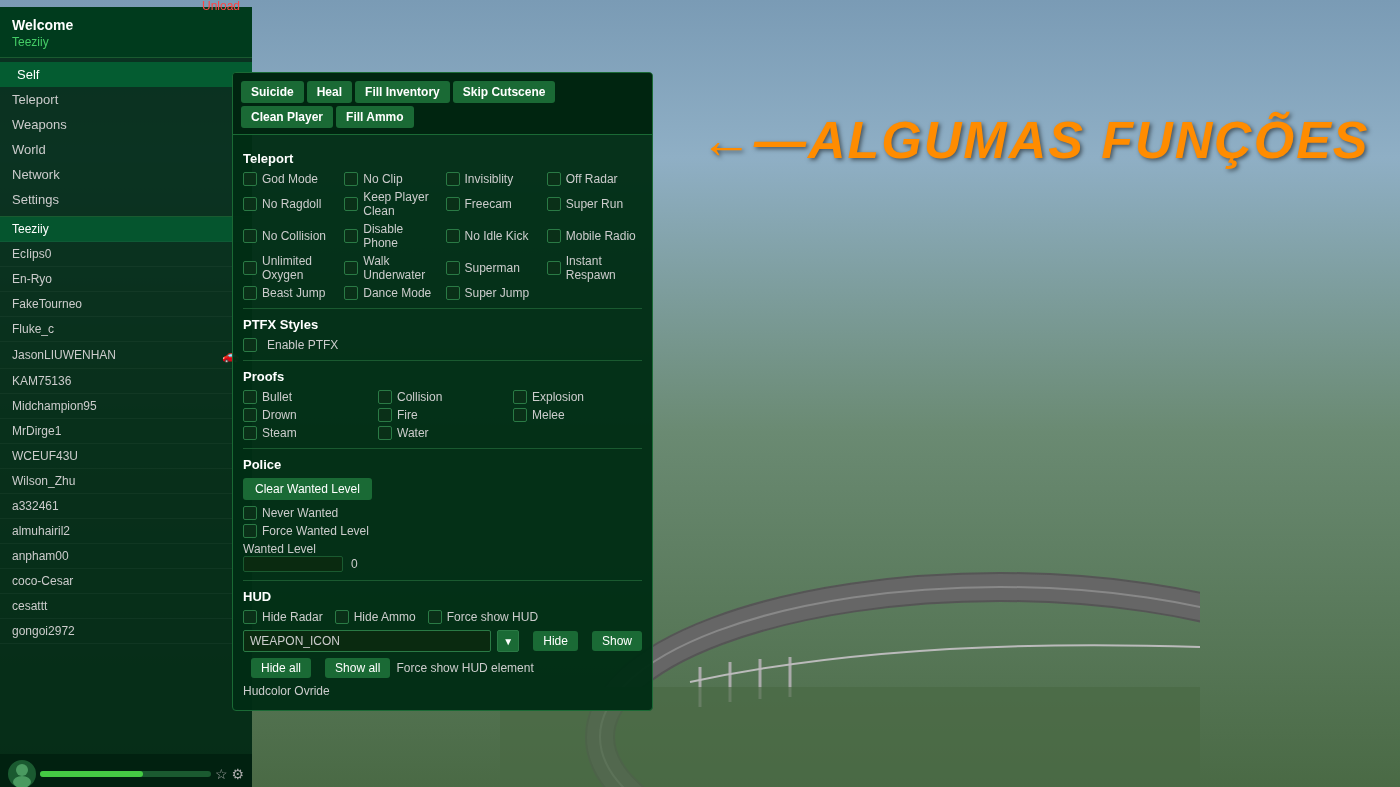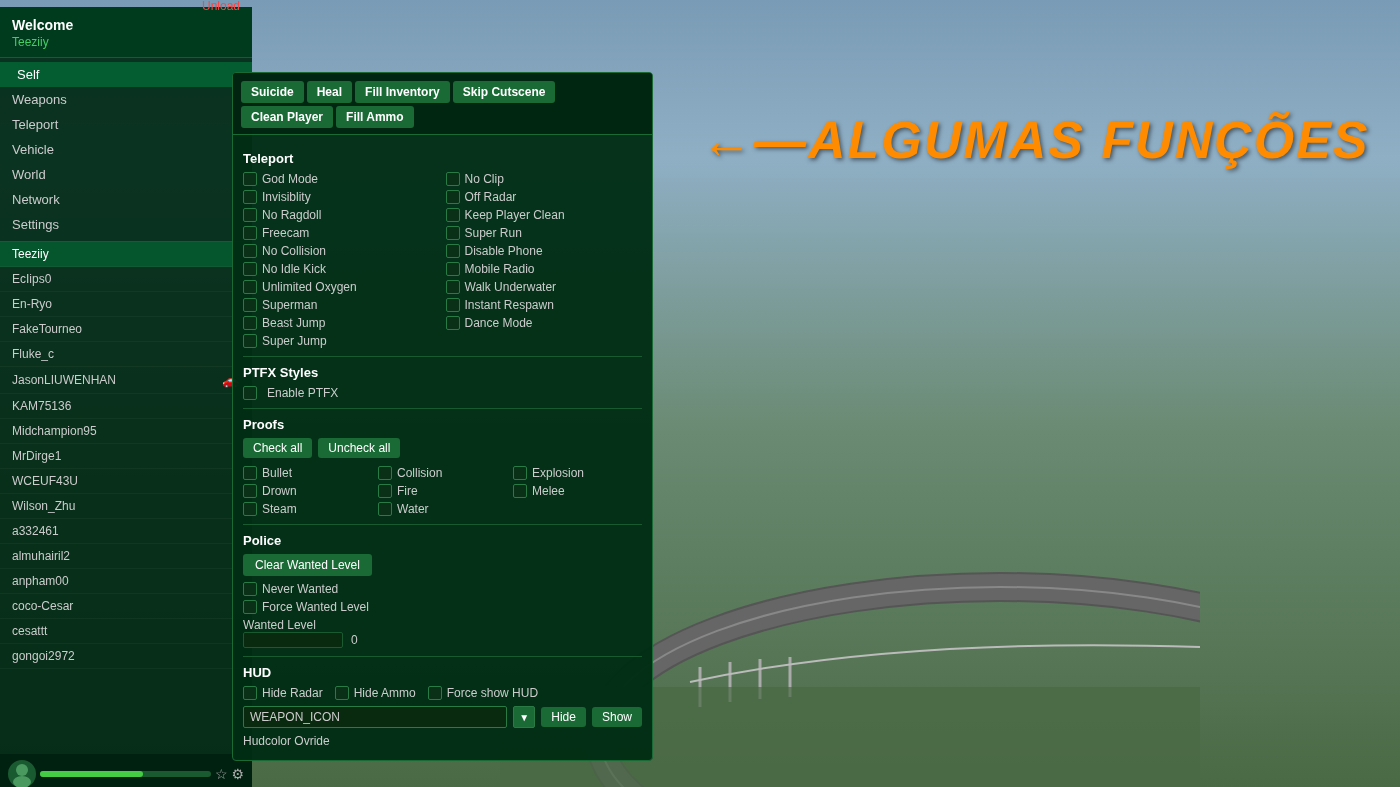--- a/index.html
+++ b/index.html
@@ -185,21 +185,21 @@
 
     .section-title {
       color: #ffffff;
       font-size: 13px;
       font-weight: bold;
       margin: 8px 0 6px 0;
     }
 
     .options-grid {
       display: grid;
-      grid-template-columns: 1fr 1fr;
+      grid-template-columns: 1fr 1fr 1fr 1fr;
       gap: 4px 6px;
       margin-bottom: 6px;
     }
 
     .option-item {
       display: flex;
       align-items: center;
       gap: 5px;
       cursor: pointer;
     }
@@ -330,20 +330,21 @@
     }
 
     .btn-hide {
       padding: 3px 10px;
       background: #1a6a35;
       color: #fff;
       border: none;
       border-radius: 3px;
       cursor: pointer;
       font-size: 12px;
+      margin-left: 8px;
     }
 
     .hud-all-row {
       display: flex;
       align-items: center;
       gap: 6px;
       margin-bottom: 6px;
       flex-wrap: wrap;
     }
 
@@ -376,23 +377,22 @@
 
 <div id="sidebar">
   <div id="sidebar-header">
     <span id="sidebar-title">Welcome</span>
     <span id="sidebar-unload">Unload</span>
     <div id="sidebar-username">Teeziiy</div>
   </div>
 
   <div id="sidebar-nav">
       <div class="nav-item active">Self</div>
+      <div class="nav-item">Teleport</div>
       <div class="nav-item">Weapons</div>
-      <div class="nav-item">Teleport</div>
-      <div class="nav-item">Vehicle</div>
       <div class="nav-item">World</div>
       <div class="nav-item">Network</div>
       <div class="nav-item">Settings</div>
     </div>
 
   <div id="sidebar-players">
       <div class="player-item selected">
         <span>Teeziiy</span>
       </div>
       <div class="player-item">
@@ -561,24 +561,20 @@
     <div class="section-title">PTFX Styles</div>
     <div class="ptfx-row">
       <div class="checkbox"></div>
       <span class="option-label">Enable PTFX</span>
     </div>
 
     <hr class="section-divider">
 
     
     <div class="section-title">Proofs</div>
-    <div class="proofs-buttons">
-      <button class="btn-sm">Check all</button>
-      <button class="btn-sm">Uncheck all</button>
-    </div>
     <div id="proofs-options" class="proofs-grid">
         <div class="option-item">
           <div class="checkbox"></div>
     <span class="option-label">Bullet</span>
         </div>
         <div class="option-item">
           <div class="checkbox"></div>
     <span class="option-label">Collision</span>
         </div>
         <div class="option-item">
@@ -649,18 +645,23 @@
         </div>
       </div>
     <div class="hud-select-row">
       <select class="select-box">
         <option>WEAPON_ICON</option>
       </select>
       <div class="dropdown-arrow">▼</div>
       <button class="btn-hide">Hide</button>
       <button class="btn-hide">Show</button>
     </div>
+    <div class="hud-all-row">
+      <button class="btn-hide">Hide all</button>
+      <button class="btn-hide">Show all</button>
+      <span class="option-label">Force show HUD element</span>
+    </div>
     <div class="ptfx-row">
       <span class="option-label">Hudcolor Ovride</span>
     </div>
 
   </div>
 </div>
 
 </body></html>

